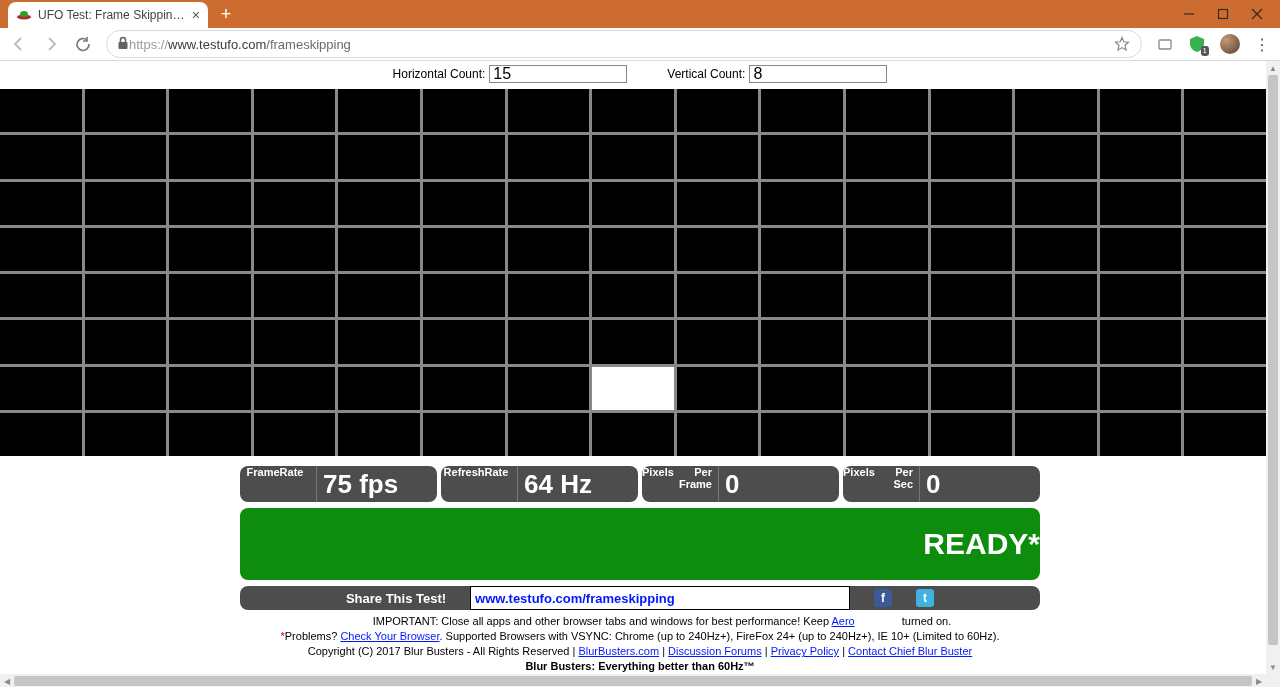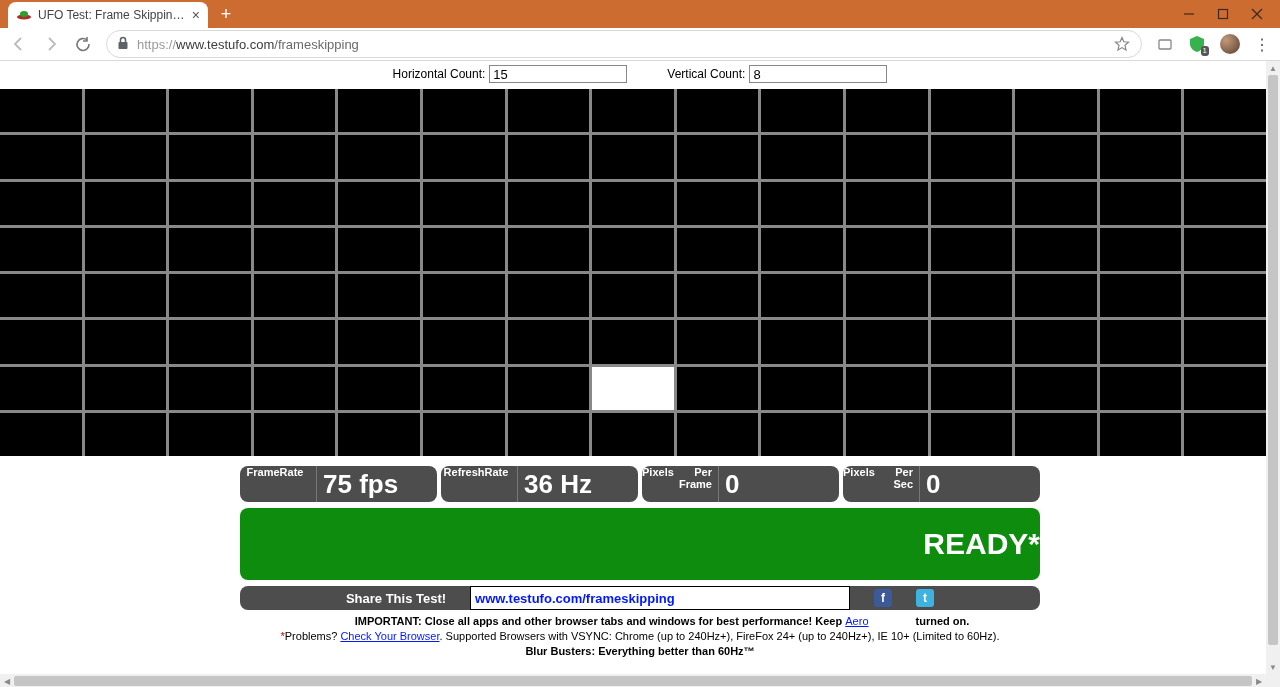--- a/index.html
+++ b/index.html
@@ -9,21 +9,21 @@
   .tab .title{flex:1;white-space:nowrap;overflow:hidden;text-overflow:ellipsis;}
   .tab .close{font-size:14px;color:#555;cursor:pointer;}
   .favicon{width:16px;height:16px;position:relative;display:flex;align-items:center;justify-content:center;}
   .favicon svg{width:16px;height:16px;}
   .newtab{width:24px;height:24px;display:flex;align-items:center;justify-content:center;color:#fff;font-size:18px;margin-left:6px;margin-bottom:2px;cursor:pointer;}
   .win-controls{position:absolute;right:0;top:0;height:28px;display:flex;align-items:center;gap:20px;padding:0 16px;color:#3a2a1f;}
   .win-controls span{width:14px;height:14px;display:flex;align-items:center;justify-content:center;cursor:pointer;}
   .addrbar{height:32px;background:#fff;border-bottom:1px solid #d9d9d9;display:flex;align-items:center;padding:0 10px;gap:14px;}
   .nav-icon{color:#777;display:flex;align-items:center;justify-content:center;width:18px;height:18px;cursor:pointer;}
   .nav-icon.disabled{color:#bbb;cursor:default;}
-  .omnibox{flex:1;height:26px;border:1px solid #d9d9d9;border-radius:14px;display:flex;align-items:center;padding:0 10px;gap:8px;color:#555;max-width:1100px;}
+  .omnibox{flex:1;height:26px;border:1px solid #d9d9d9;border-radius:14px;display:flex;align-items:center;padding:0 10px;color:#555;max-width:1100px;}
   .omnibox .lock{color:#5f6368;}
   .omnibox .url{flex:1;font-size:13px;color:#6a6a6a;white-space:nowrap;overflow:hidden;}
   .omnibox .url .scheme{color:#9b9b9b;}
   .omnibox .url .host{color:#3c3c3c;}
   .addr-icons{display:flex;align-items:center;gap:14px;margin-left:auto;}
   .ext-icon{width:18px;height:18px;display:flex;align-items:center;justify-content:center;cursor:pointer;}
   .avatar{width:20px;height:20px;border-radius:50%;background:radial-gradient(circle at 30% 30%,#c29a7a,#5a3d2e);}
   .kebab{color:#555;font-size:16px;cursor:pointer;}
 
   
@@ -36,42 +36,42 @@
   .hscroll .h-left,.hscroll .h-right{width:14px;height:14px;display:flex;align-items:center;justify-content:center;color:#8a8a8a;font-size:8px;cursor:pointer;position:absolute;top:0;}
   .hscroll .h-left{left:0;}
   .hscroll .h-right{right:0;}
   .hscroll .h-thumb{position:absolute;top:2px;left:14px;right:14px;bottom:2px;background:#c5c5c5;border-radius:2px;cursor:pointer;}
   .scroll-corner{position:absolute;right:0;bottom:0;width:14px;height:14px;background:#f0f0f0;}
 
   .content{padding:0 0 0 0;height:100%;box-sizing:border-box;}
 
   .count-controls{display:flex;justify-content:center;gap:40px;padding:4px 0 6px 0;font-size:12px;}
   .count-controls label{display:flex;align-items:center;gap:4px;}
-  .count-controls input{width:130px;height:16px;border:1px solid #888;font-size:13px;padding:0 3px;}
+  .count-controls input{width:130px;height:16px;border:1px solid #888;font-size:16px;padding:0 3px;}
 
   .grid{width:calc(100% - 14px);background:#888;padding:0;display:grid;gap:3px;}
   .grid .cell{background:#000;height:43.3px;}
   .grid .cell.active{background:#fff;}
 
   .stats{width:800px;margin:10px auto 0 auto;display:flex;gap:4px;}
   .stat{flex:1;background:#4d4d4d;border-radius:8px;height:36px;display:flex;align-items:center;color:#fff;overflow:hidden;}
   .stat .lab{width:70px;text-align:right;font-size:11px;font-weight:bold;line-height:12px;padding:0 6px 0 0;border-right:1px solid #777;height:100%;display:flex;flex-direction:row;justify-content:center;}
   .stat .val{font-family:Arial,Helvetica,sans-serif;font-weight:bold;font-size:26px;padding-left:6px;}
 
   .ready{width:800px;margin:6px auto 0 auto;background:#0d8c0d;border-radius:8px;height:72px;display:flex;align-items:center;justify-content:flex-end;color:#fff;font-size:30px;font-weight:bold;}
 
   .share{width:800px;margin:6px auto 0 auto;background:#4d4d4d;border-radius:8px;height:24px;display:flex;align-items:center;justify-content:center;gap:24px;color:#fff;font-weight:bold;font-size:13px;}
   .share input{width:370px;height:18px;border:1px solid #000;font-size:13px;font-weight:bold;color:#0018ff;padding:2px 4px;background:#fff;}
   .s-icon{width:18px;height:18px;border-radius:3px;display:flex;align-items:center;justify-content:center;color:#fff;font-size:12px;font-weight:bold;cursor:pointer;}
   .s-icon.fb{background:#3b5a97;}
   .s-icon.tw{background:#3fb3e0;}
 
   .footer{width:800px;margin:4px auto 0 auto;text-align:center;font-size:11px;line-height:15px;}
   .footer a{color:#0018ff;text-decoration:underline;cursor:pointer;text-align:center;}
-  .footer .imp{font-weight:bold;padding-left:44px;}
+  .footer .imp{font-weight:normal;padding-left:44px;}
   .footer .red{color:#c00;}
   .footer .tagline{font-weight:bold;}
 </style>
 </head>
 <body>
 
 <div class="titlebar">
   <div class="tab">
     <span class="favicon">
       <svg viewBox="0 0 16 16">
@@ -293,21 +293,21 @@
             <div>Frame</div>
             <div>Rate</div>
           </div>
           <div class="val">75 fps</div>
         </div>
         <div class="stat">
           <div class="lab">
             <div>Refresh</div>
             <div>Rate</div>
           </div>
-          <div class="val">36 Hz</div>
+          <div class="val">64 Hz</div>
         </div>
         <div class="stat">
           <div class="lab">
             <div>Pixels</div>
             <div>Per Frame</div>
           </div>
           <div class="val">0</div>
         </div>
         <div class="stat">
           <div class="lab">
@@ -325,20 +325,21 @@
     <div class="share">
       <span>Share This Test!</span>
       <input type="text" value="www.testufo.com/frameskipping" style="">
       <span class="s-icon fb">f</span>
       <span class="s-icon tw">t</span>
     </div>
 
     <div class="footer">
       <div><span class="imp">IMPORTANT: Close all apps and other browser tabs and windows for best performance! Keep </span><a>Aero</a><span class="imp"> turned on.</span></div>
       <div><span class="red">*</span><span>Problems? </span><a>Check Your Browser</a><span>. Supported Browsers with VSYNC: Chrome (up to 240Hz+), FireFox 24+ (up to 240Hz+), IE 10+ (Limited to 60Hz).</span></div>
+      <div><span>Copyright (C) 2017 Blur Busters - All Rights Reserved | </span><a>BlurBusters.com</a><span> | </span><a>Discussion Forums</a><span> | </span><a>Privacy Policy</a><span> | </span><a>Contact Chief Blur Buster</a></div>
       <div class="tagline">Blur Busters: Everything better than 60Hz™</div>
     </div>
   </div>
 
   <div class="vscroll">
     <div class="v-up">▲</div>
     <div class="v-thumb"></div>
     <div class="v-down">▼</div>
   </div>
   <div class="hscroll">

